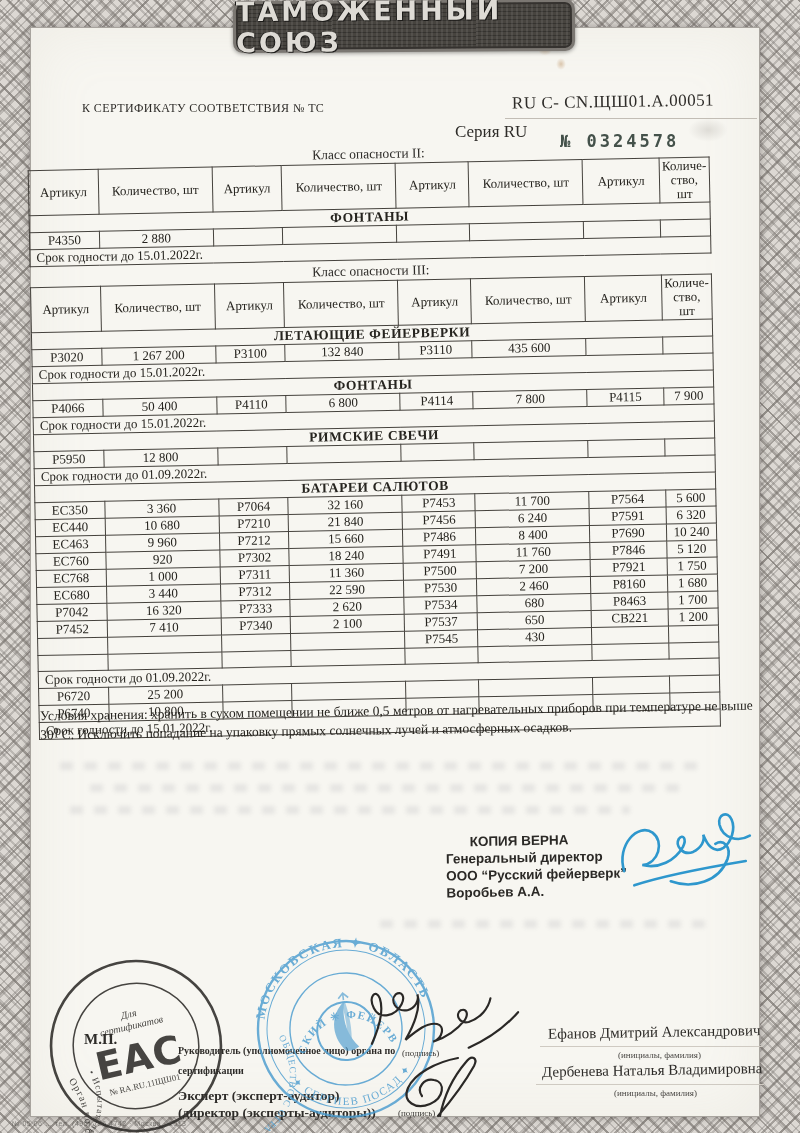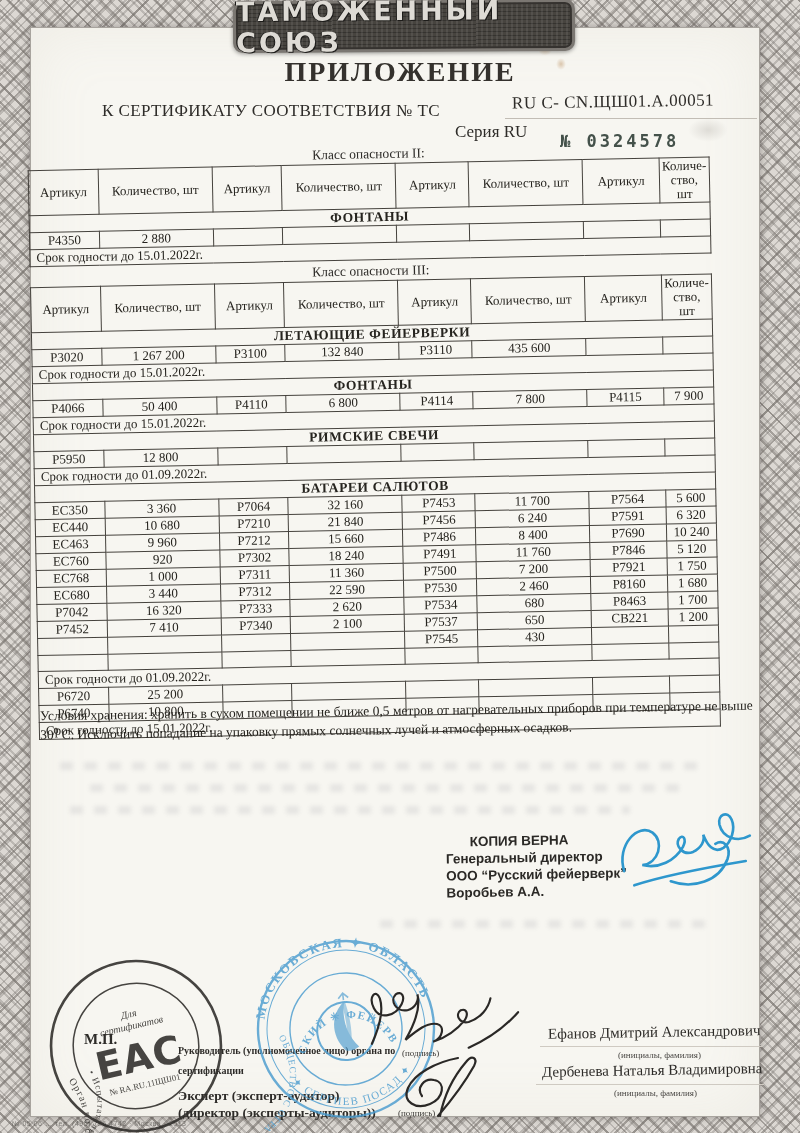--- a/index.html
+++ b/index.html
@@ -30,21 +30,21 @@
     display:flex; align-items:center; justify-content:center;
     transform:rotate(-.4deg);
   }
   .banner span{
     font-family:"DejaVu Sans", sans-serif; font-weight:bold; font-size:27px;
     letter-spacing:3px; color:#dedbd5; text-shadow:1px 1px 0 #1d1c1a, -1px 0 0 #1d1c1a;
   }
   
   .doc-title{position:absolute; left:0; top:56px; width:800px; text-align:center;
     font-size:28px; font-weight:bold; letter-spacing:2px; color:#34312d;}
-  .subtitle{position:absolute; left:82px; top:101px; font-size:17px; letter-spacing:.4px; white-space:nowrap;margin-left:20px;}
+  .subtitle{position:absolute; left:82px; top:101px; font-size:12px; letter-spacing:.4px; white-space:nowrap;}
   .cert-number{position:absolute; left:512px; top:92px; font-size:17px; letter-spacing:.5px; transform:rotate(-.9deg); white-space:nowrap;}
   .cert-line{position:absolute; left:505px; top:118px; width:252px; border-bottom:1px solid #c2bdb5;}
   .series-label{position:absolute; left:455px; top:122px; font-size:17px;}
   .series-number{position:absolute; left:560px; top:121px; font-family:"DejaVu Sans Mono", monospace;
     font-size:17px; font-weight:bold; letter-spacing:3px; color:#44514a;margin-top:10px;}
   
   .tables-wrap{position:absolute; left:32px; top:150px; width:682px; transform:rotate(-1.15deg); transform-origin:8px 40%;}
   .tcaption{ text-align:center; font-size:13.5px; margin:3px 0 1px 0; }
   table.htable{ width:682px; border-collapse:collapse; table-layout:fixed;
     font-family:"Liberation Serif", serif; font-size:13px; color:#26241f; background:transparent;}
@@ -99,21 +99,20 @@
   <div class="sheet"></div>
 
   <div class="stain s1"></div>
   <div class="stain s2"></div>
   <div class="stain s3"></div>
 
   <div class="banner">
     <span>ТАМОЖЕННЫЙ СОЮЗ</span>
   </div>
 
-  <div class="doc-title">ПРИЛОЖЕНИЕ</div>
   <div class="subtitle">К СЕРТИФИКАТУ СООТВЕТСТВИЯ  № ТС</div>
   <div class="cert-number">RU C- CN.ЩШ01.А.00051</div>
   <div class="cert-line"></div>
   <div class="series-label">Серия RU</div>
   <div class="series-number">№ 0324578</div>
 
   <div class="tables-wrap">
     <div class="tcaption">Класс опасности II:</div>
     <table class="htable">
         <tbody>

